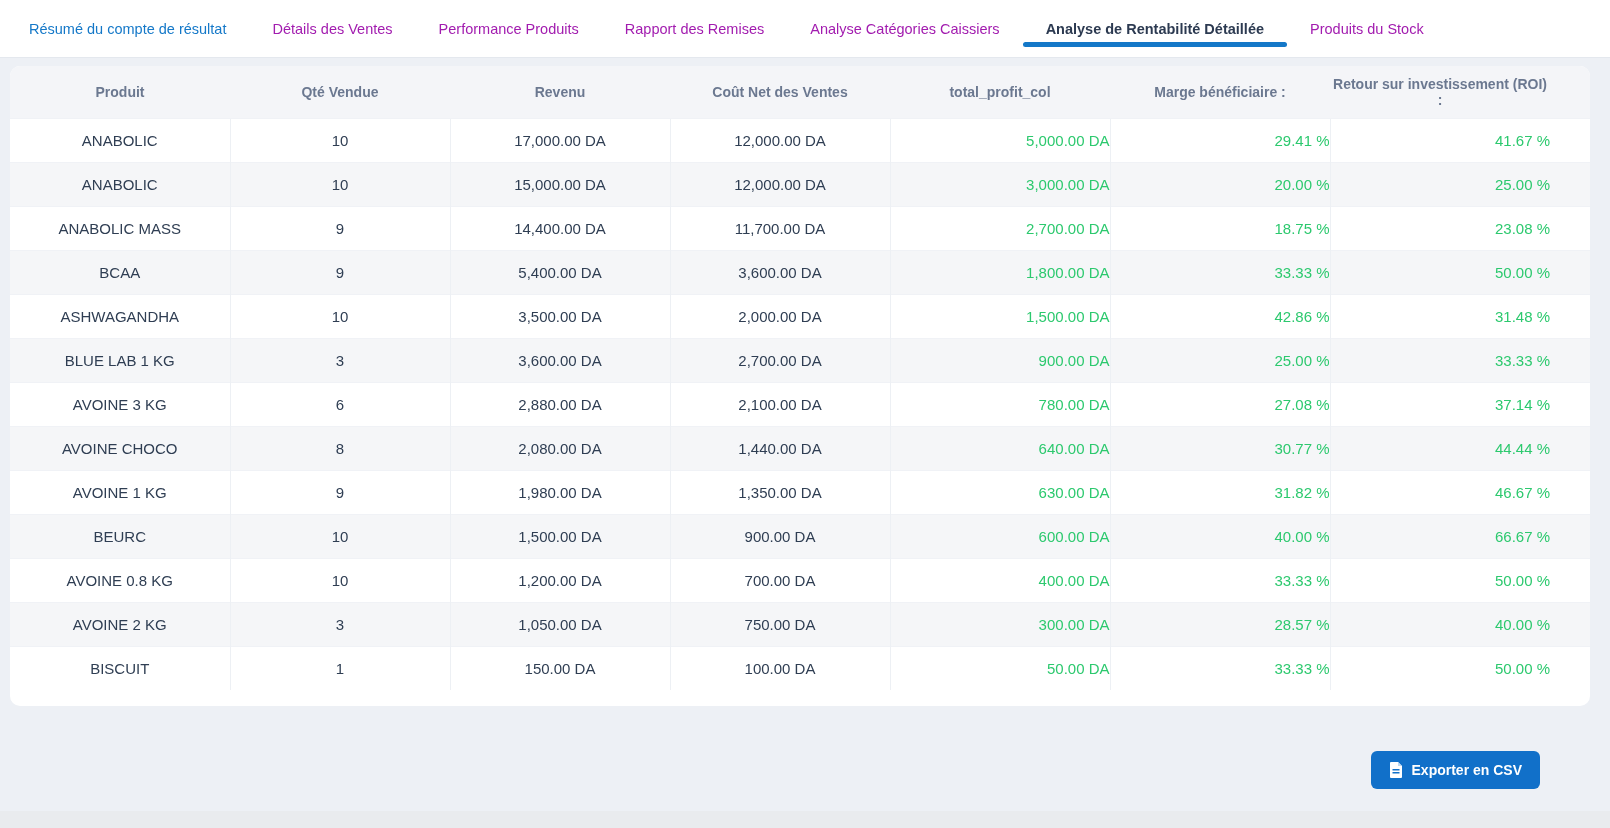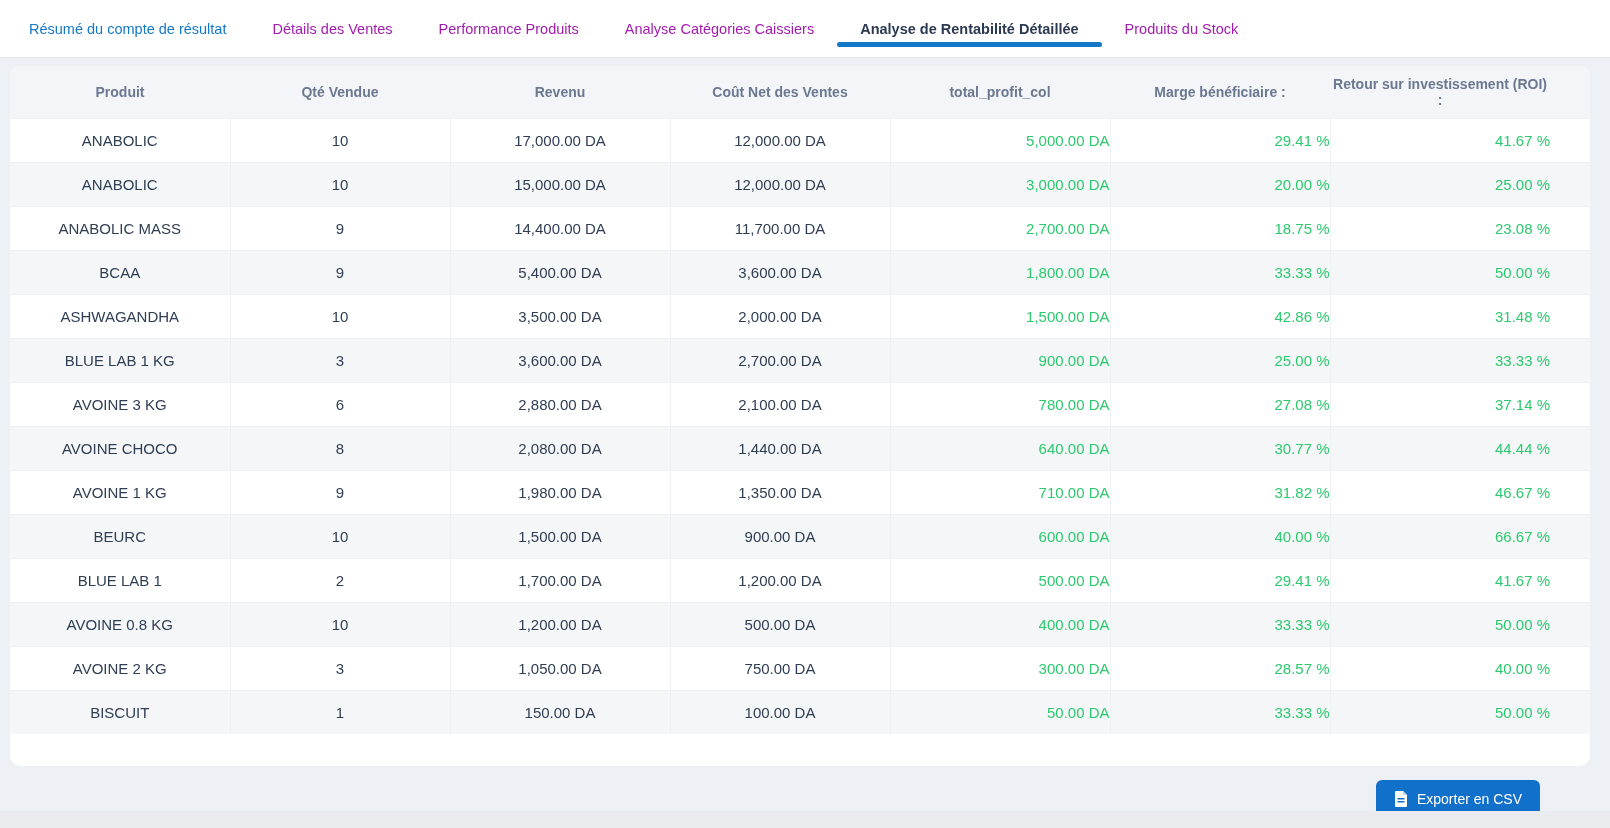--- a/index.html
+++ b/index.html
@@ -40,21 +40,21 @@
     background: #1478c8;
     border-radius: 3px;
   }
 
   
   .card {
     margin: 8px 20px 0 10px;
     background: #ffffff;
     border-radius: 10px;
     overflow: hidden;
-    padding-bottom: 32px;
+    padding-bottom: 16px;
   }
   table { width: 100%; border-collapse: collapse; table-layout: fixed; }
   thead th {
     background: #f4f5f8;
     height: 52px;
     font-size: 14px;
     font-weight: 700;
     color: #6b7890;
     text-align: center;
   }
@@ -81,40 +81,42 @@
   .export-btn {
     display: flex;
     align-items: center;
     gap: 9px;
     background: #1170c9;
     color: #ffffff;
     border: none;
     border-radius: 6px;
     padding: 11px 18px;
     font-size: 14px;
-    font-weight: 400;
+    font-weight: 700;
     font-family: inherit;
     cursor: pointer;
+    margin-top: 31px;
   }
   .export-btn .icon { display: flex; align-items: center; }
 
   .bottom-strip {
     position: absolute;
     left: 0; right: 0; bottom: 0;
     height: 17px;
     background: #e9ebee;
   }
 </style>
 </head>
 <body>
 
 <div class="tabbar" id="tabbar">
     <div class="tab highlight">Résumé du compte de résultat</div>
     <div class="tab">Détails des Ventes</div>
     <div class="tab">Performance Produits</div>
+    <div class="tab">Rapport des Remises</div>
     <div class="tab">Analyse Catégories Caissiers</div>
     <div class="tab active">Analyse de Rentabilité Détaillée</div>
     <div class="tab">Produits du Stock</div>
   </div>
 
 <div class="card">
   <table>
     <colgroup id="cols">
         <col style="width: 220px;">
         <col style="width: 220px;">
@@ -216,50 +218,40 @@
           <td class="green">640.00 DA</td>
           <td class="green">30.77 %</td>
           <td class="green">44.44 %</td>
           <td class="filler"></td>
         </tr>
         <tr>
           <td>AVOINE 1 KG</td>
           <td>9</td>
           <td>1,980.00 DA</td>
           <td>1,350.00 DA</td>
-          <td class="green">710.00 DA</td>
+          <td class="green">630.00 DA</td>
           <td class="green">31.82 %</td>
           <td class="green">46.67 %</td>
           <td class="filler"></td>
         </tr>
         <tr>
           <td>BEURC</td>
           <td>10</td>
           <td>1,500.00 DA</td>
           <td>900.00 DA</td>
           <td class="green">600.00 DA</td>
           <td class="green">40.00 %</td>
           <td class="green">66.67 %</td>
           <td class="filler"></td>
         </tr>
         <tr>
-          <td>BLUE LAB 1</td>
-          <td>2</td>
-          <td>1,700.00 DA</td>
+          <td>AVOINE 0.8 KG</td>
+          <td>10</td>
           <td>1,200.00 DA</td>
-          <td class="green">500.00 DA</td>
-          <td class="green">29.41 %</td>
-          <td class="green">41.67 %</td>
-          <td class="filler"></td>
-        </tr>
-        <tr>
-          <td>AVOINE 0.8 KG</td>
-          <td>10</td>
-          <td>1,200.00 DA</td>
-          <td>500.00 DA</td>
+          <td>700.00 DA</td>
           <td class="green">400.00 DA</td>
           <td class="green">33.33 %</td>
           <td class="green">50.00 %</td>
           <td class="filler"></td>
         </tr>
         <tr>
           <td>AVOINE 2 KG</td>
           <td>3</td>
           <td>1,050.00 DA</td>
           <td>750.00 DA</td>

